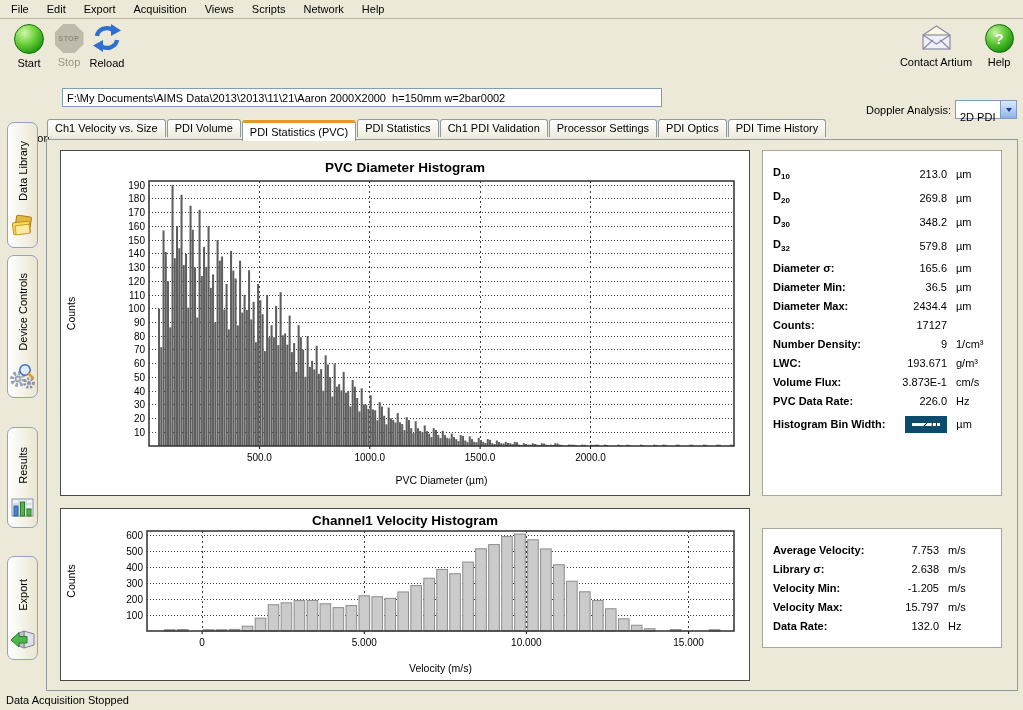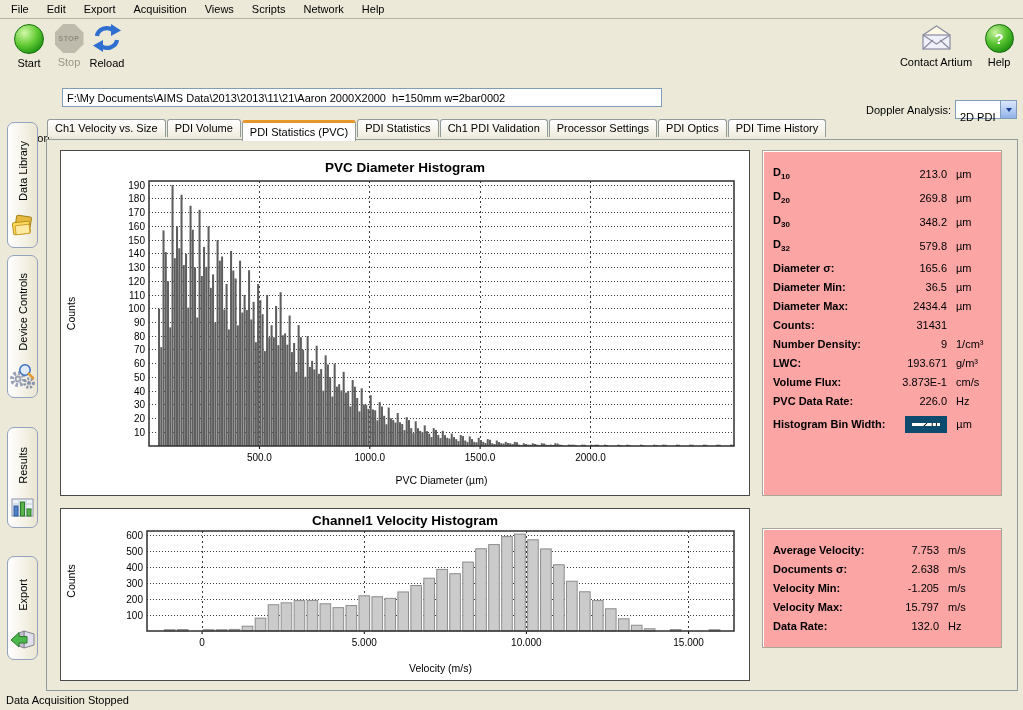--- a/index.html
+++ b/index.html
@@ -59,21 +59,21 @@
     background:linear-gradient(#ffffff,#efecdf); border:1px solid #919b9c;
     border-bottom:none; border-radius:3px 3px 0 0; margin-right:1px; }
   .tab.active { height:21px; line-height:19px; background:#fff;
     border-top:3px solid #e5972d; position:relative; top:1px; }
   .panel { position:absolute; left:46px; top:139px; width:972px; height:552px;
     border:1px solid #919b9c; background:#ece9d8; }
   
   .chartbox { position:absolute; background:#fff; border:1px solid #4a4a4a; }
   #box-pvc { left:13px; top:10px;  width:690px; height:346px; }
   #box-vel { left:13px; top:368px; width:690px; height:173px; }
-  .statsbox { position:absolute; background:#fca5a5; border:1px solid #a9a698;
+  .statsbox { position:absolute; background:#ffffff; border:1px solid #a9a698;
     box-shadow: inset 1px 1px 0 #ffffff; padding:11px 10px 0 10px; }
   #stats-pvc { left:715px; top:10px;  width:240px; height:346px; }
   #stats-vel { left:715px; top:388px; width:240px; height:120px; }
   .srow { display:grid; grid-template-columns:1fr 62px 44px; align-items:center; height:19px; }
   .srow.d { height:24px; }
   .srow.binrow { height:24px; margin-top:2px; }
   .statsbox.wide-unit .srow { grid-template-columns:1fr 54px 52px; }
   .slabel { font-size:11px; font-weight:bold; white-space:nowrap; }
   .slabel sub { font-size:8px; font-weight:bold; }
   .sval { font-size:11px; text-align:right; white-space:nowrap; }
@@ -524,21 +524,21 @@
         <span class="sval">36.5</span>
         <span class="sunit">µm</span>
       </div>
       <div class="srow">
         <span class="slabel"><span>Diameter Max:</span></span>
         <span class="sval">2434.4</span>
         <span class="sunit">µm</span>
       </div>
       <div class="srow">
         <span class="slabel"><span>Counts:</span></span>
-        <span class="sval">31431</span>
+        <span class="sval">17127</span>
         <span class="sunit"></span>
       </div>
       <div class="srow">
         <span class="slabel"><span>Number Density:</span></span>
         <span class="sval">9</span>
         <span class="sunit">1/cm³</span>
       </div>
       <div class="srow">
         <span class="slabel"><span>LWC:</span></span>
         <span class="sval">193.671</span>
@@ -634,21 +634,21 @@
           </svg></div>
     </div>
 
     <div class="statsbox wide-unit" id="stats-vel">
       <div class="srow">
         <span class="slabel">Average Velocity:</span>
         <span class="sval">7.753</span>
         <span class="sunit">m/s</span>
       </div>
       <div class="srow">
-        <span class="slabel">Documents σ:</span>
+        <span class="slabel">Library σ:</span>
         <span class="sval">2.638</span>
         <span class="sunit">m/s</span>
       </div>
       <div class="srow">
         <span class="slabel">Velocity Min:</span>
         <span class="sval">-1.205</span>
         <span class="sunit">m/s</span>
       </div>
       <div class="srow">
         <span class="slabel">Velocity Max:</span>

